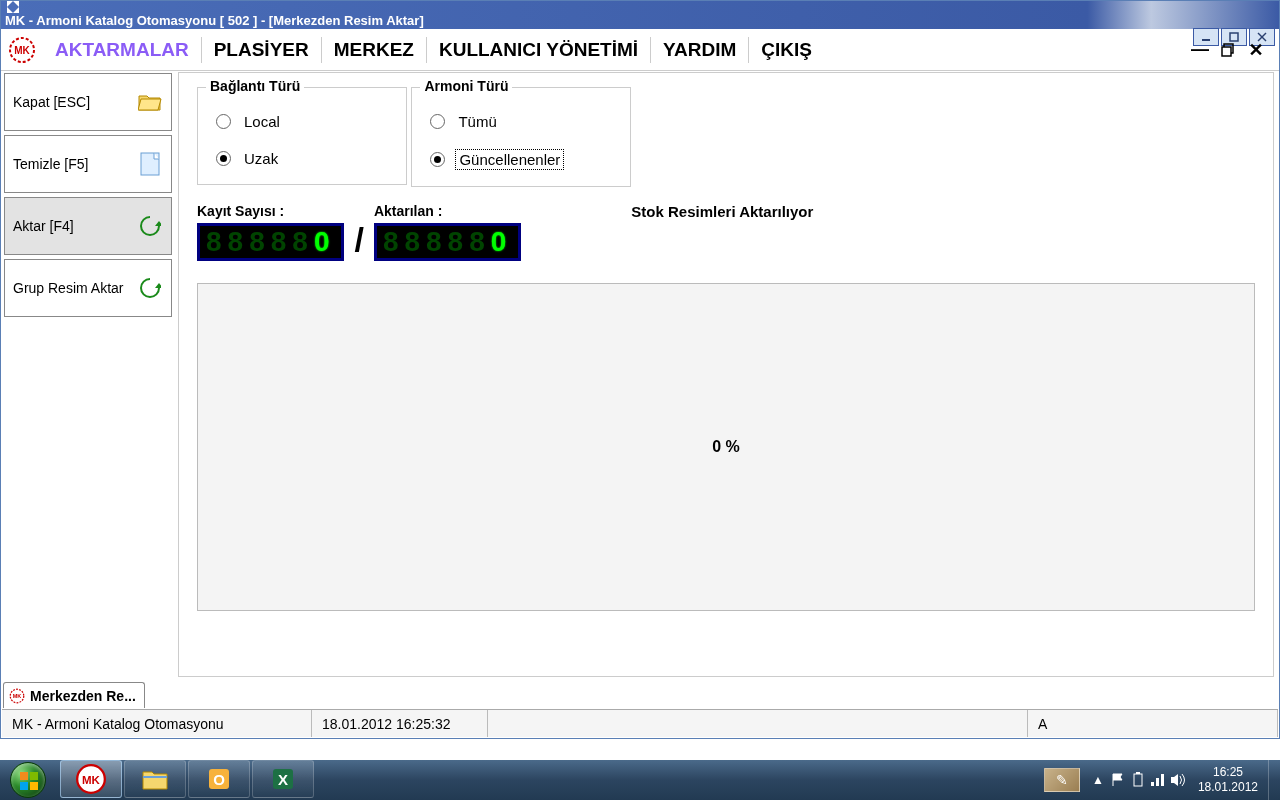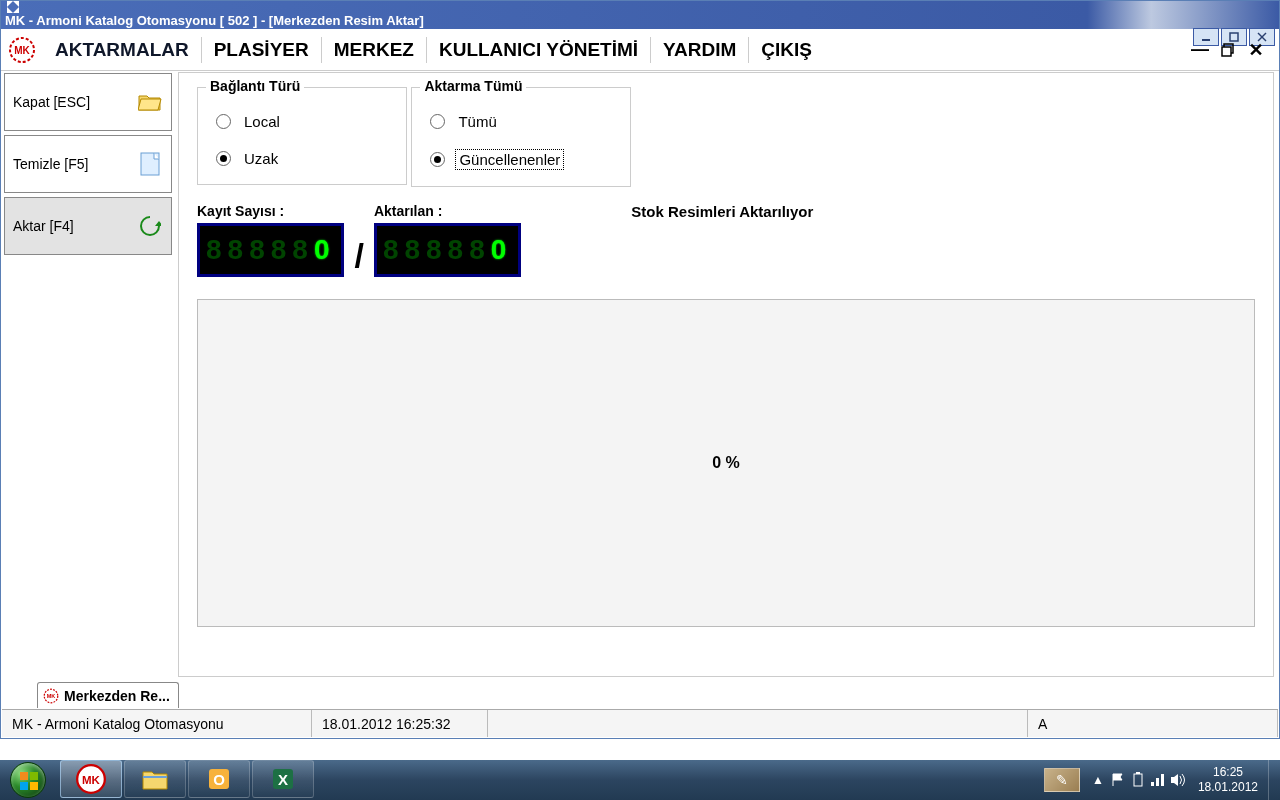--- a/index.html
+++ b/index.html
@@ -7,21 +7,21 @@
 
 .window { position: absolute; top: 0; left: 0; width: 1280px; height: 739px; border: 1px solid #5a7fb5; background: #fff; }
 .titlebar { height: 28px; background: linear-gradient(to right, #4a6db8 0%, #3b5aa5 85%, #bdc9e0 90%, #3b5aa5 100%); display: flex; color: #fff; font-size: 13px; font-weight: bold; padding: 0 4px; flex-direction: column; }
 .titlebar .sysicon { width: 16px; height: 16px; margin-right: 6px; display: inline-flex; align-items: center; justify-content: center; }
 .titlebar .wctrls { margin-left: auto; display: flex; gap: 2px; }
 .titlebar .wbtn { width: 26px; height: 18px; background: #d6e4f5; border: 1px solid #3b5aa5; display: flex; align-items: center; justify-content: center; font-size: 12px; color: #2a4070; cursor: default; }
 
 .menubar { height: 42px; display: flex; align-items: center; border-bottom: 1px solid #ccc; background: #fff; padding: 0 2px; }
 .menubar .mk-logo { width: 30px; height: 30px; margin: 0 6px 0 4px; display: flex; align-items: center; justify-content: center; }
 .menubar .mitem { font-size: 19px; font-weight: bold; padding: 0 12px; height: 100%; display: flex; align-items: center; cursor: default; }
-.menubar .mitem.active { color: #0f172a; }
+.menubar .mitem.active { color: #8b5cf6; }
 .menubar .msep { width: 1px; height: 26px; background: #ccc; }
 .menubar .mdi-ctrls { margin-left: auto; display: flex; gap: 10px; padding-right: 12px; font-size: 18px; font-weight: bold; }
 .menubar .mdi-btn { width: 18px; height: 18px; display: flex; align-items: center; justify-content: center; cursor: default; }
 
 .client { position: absolute; top: 70px; left: 1px; right: 1px; bottom: 60px; display: flex; }
 .sidebar { width: 172px; padding: 2px 2px 0 2px; }
 .sbtn { width: 168px; height: 58px; border: 1px solid #888; background: #fff; display: flex; align-items: center; padding: 0 8px; margin-bottom: 4px; font-size: 14px; cursor: default; position: relative; }
 .sbtn.selected { background: #e3e3e3; justify-content: center; }
 .sbtn .sicon { margin-left: auto; width: 26px; height: 26px; display: flex; align-items: center; justify-content: center; }
 .sbtn + .sbtn { border-top: 1px solid #888; }
@@ -32,29 +32,29 @@
 .radio-row { display: flex; align-items: center; margin: 6px 0 18px 4px; font-size: 15px; }
 .radio-row:last-child { margin-bottom: 2px; }
 .radio { width: 15px; height: 15px; border: 1px solid #666; border-radius: 50%; margin-right: 10px; display: inline-flex; align-items: center; justify-content: center; }
 .radio.checked::after { content: ""; width: 7px; height: 7px; background: #000; border-radius: 50%; }
 .radio-label.focused { border: 1px dotted #000; padding: 1px 3px; }
 .radio-label { padding: 1px 3px; }
 
 .counters { margin-top: 16px; display: flex; align-items: flex-end; }
 .counter-block { display: flex; flex-direction: column; }
 .counter-label { font-size: 14px; font-weight: bold; margin-bottom: 4px; }
-.seg { background: #000; border: 3px solid #000080; height: 54px; min-width: 140px; display: flex; align-items: center; justify-content: flex-end; padding: 0 6px; color: #00ff00; font-family: "Courier New", monospace; font-size: 28px; font-weight: bold; letter-spacing: 6px; text-shadow: 0 0 2px #00ff00; }
+.seg { background: #000; border: 3px solid #000080; height: 38px; min-width: 140px; display: flex; align-items: center; justify-content: flex-end; padding: 0 6px; color: #00ff00; font-family: "Courier New", monospace; font-size: 28px; font-weight: bold; letter-spacing: 6px; text-shadow: 0 0 2px #00ff00; }
 .seg .dim { color: #004400; text-shadow: none; }
 .slash { font-size: 34px; font-weight: bold; margin: 0 10px 2px 10px; align-self: flex-end; }
 .status-text { font-size: 15px; font-weight: bold; margin-left: 110px; align-self: flex-start; margin-top: 0; }
 
 .progress-area { border: 1px solid #bbb; background: #f4f4f4; margin-top: 22px; height: 328px; display: flex; align-items: center; justify-content: center; font-size: 16px; font-weight: bold; }
 
 .mdi-tabs { position: absolute; left: 2px; bottom: 30px; height: 28px; display: flex; align-items: flex-end; }
-.mdi-tab { height: 26px; border: 1px solid #888; border-bottom: none; background: #fff; display: flex; align-items: center; padding: 0 8px 0 4px; font-size: 14px; font-weight: bold; border-radius: 3px 3px 0 0; margin-left: 34px; }
+.mdi-tab { height: 26px; border: 1px solid #888; border-bottom: none; background: #fff; display: flex; align-items: center; padding: 0 8px 0 4px; font-size: 14px; font-weight: bold; border-radius: 3px 3px 0 0; }
 .mdi-tab .tabicon { width: 18px; height: 18px; margin-right: 4px; display: flex; align-items: center; justify-content: center; }
 
 .statusbar { position: absolute; left: 1px; right: 1px; bottom: 1px; height: 28px; border-top: 1px solid #aaa; display: flex; font-size: 14px; background: #f5f5f5; }
 .statusbar .cell { border-right: 1px solid #bbb; padding: 4px 10px; display: flex; align-items: center; }
 .statusbar .cell.c1 { width: 310px; }
 .statusbar .cell.c2 { width: 176px; }
 .statusbar .cell.c3 { flex: 1; }
 .statusbar .cell.c4 { width: 250px; }
 
 .taskbar { position: absolute; left: 0; bottom: 0; width: 1280px; height: 40px; background: linear-gradient(to bottom, #4a6a8a 0%, #2c4560 50%, #223a52 100%); display: flex; align-items: center; }
@@ -156,38 +156,46 @@
           </span>
       </div>
       <div class="sbtn selected">
         <span>Aktar [F4]</span>
         <span class="sicon">
             <svg width="22" height="22" viewBox="0 0 22 22">
               <path d="M11 3 a8 8 0 1 0 8 8 h-3 l4 -5 4 5 h-3 a10 10 0 1 1 -10 -10 z" fill="#1a8a1a"></path>
             </svg>
           </span>
       </div>
+      <div class="sbtn">
+        <span>Grup Resim Aktar</span>
+        <span class="sicon">
+            <svg width="22" height="22" viewBox="0 0 22 22">
+              <path d="M11 3 a8 8 0 1 0 8 8 h-3 l4 -5 4 5 h-3 a10 10 0 1 1 -10 -10 z" fill="#1a8a1a"></path>
+            </svg>
+          </span>
+      </div>
     </div>
 
     <div class="mainpane">
 
       <div class="groupbox" style="min-width:210px;">
         <div class="legend">Bağlantı Türü</div>
         <div class="radio-row">
           <span class="radio"></span>
           <span class="radio-label">Local</span>
         </div>
         <div class="radio-row">
           <span class="radio checked"></span>
           <span class="radio-label">Uzak</span>
         </div>
       </div>
 
       <div class="groupbox" style="min-width:220px;">
-        <div class="legend">Aktarma Tümü</div>
+        <div class="legend">Armoni Türü</div>
         <div class="radio-row">
           <span class="radio"></span>
           <span class="radio-label">Tümü</span>
         </div>
         <div class="radio-row">
           <span class="radio checked"></span>
           <span class="radio-label focused">Güncellenenler</span>
         </div>
       </div>
 

